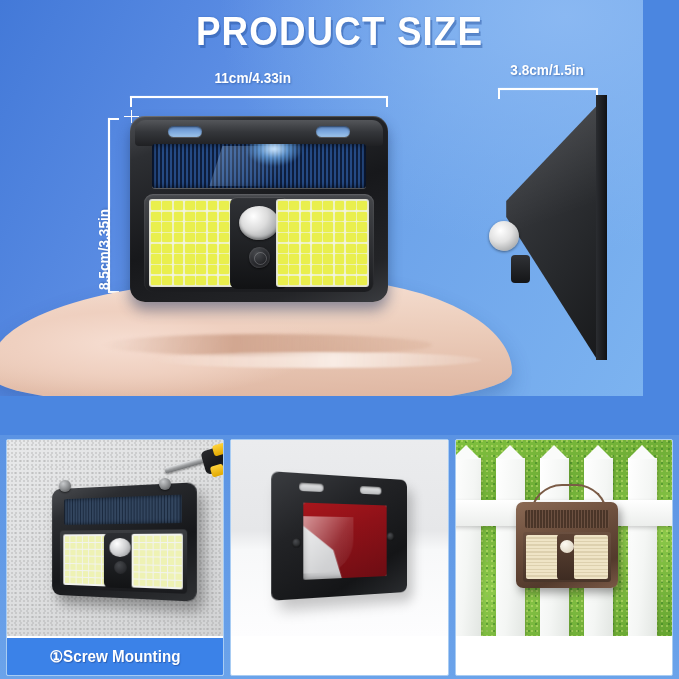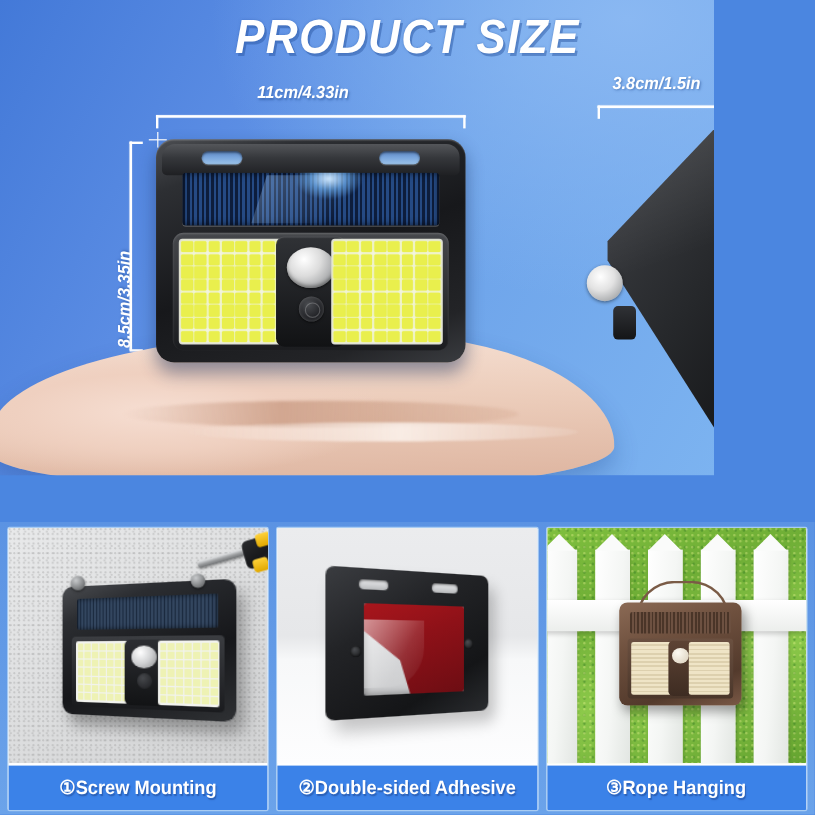--- a/index.html
+++ b/index.html
@@ -5,26 +5,25 @@
   html,body{margin:0;padding:0;}
   body{
     width:679px;height:679px;overflow:hidden;
     font-family:"Liberation Sans", sans-serif;
     background:#4b86e0;
   }
   #page{position:relative;width:679px;height:679px;overflow:hidden;}
 
   
   .top-section{
-    position:absolute;left:0;top:0;width:595px;height:396px;
+    position:absolute;left:0;top:0;width:643px;height:396px;
     background:
       radial-gradient(ellipse 560px 380px at 88% 4%, #8ab8f2 0%, rgba(138,184,242,0) 62%),
       linear-gradient(118deg,#4379d8 0%,#5a8ce3 30%,#6da3ea 58%,#7cb3f0 100%);
     overflow:hidden;
-    font-style:italic;
   }
   .top-title{
     position:absolute;left:0;top:9px;width:679px;text-align:center;
     font-size:40px;font-weight:bold;color:#ffffff;
     letter-spacing:1.2px;
     font-family:"Liberation Sans", sans-serif;
     transform:scaleX(0.92);
     text-shadow:2px 3px 0 rgba(40,84,160,.45), 0 0 2px rgba(40,84,160,.5);
   }
 
@@ -696,23 +695,20 @@
             <div class="bl-body"></div>
             <div class="bl-slot l"></div>
             <div class="bl-slot r"></div>
             <div class="bl-recess">
               <div class="adhesive"></div>
               <div class="adhesive-peel"></div>
             </div>
             <div class="bl-hole h1"></div>
             <div class="bl-hole h2"></div>
           </div>
-        </div>
-        <div class="card-cap">
-          <span class="cap-text">②Double-sided Adhesive</span>
         </div>
       </div>
 
       <div class="card">
         <div class="card-img">
           <div class="yard">
             <div class="picket" style="left:-4px;"></div>
             <div class="picket" style="left:40px;"></div>
             <div class="picket" style="left:84px;"></div>
             <div class="picket" style="left:128px;"></div>
@@ -725,20 +721,17 @@
               <div class="hl-leds">
                 <div class="hl-panel l"></div>
                 <div class="hl-center">
                   <div class="hl-pir"></div>
                 </div>
                 <div class="hl-panel r"></div>
               </div>
             </div>
           </div>
         </div>
-        <div class="card-cap">
-          <span class="cap-text">③Rope Hanging</span>
-        </div>
       </div>
 
     </div>
   </div>
 </div>
 
 </body></html>

